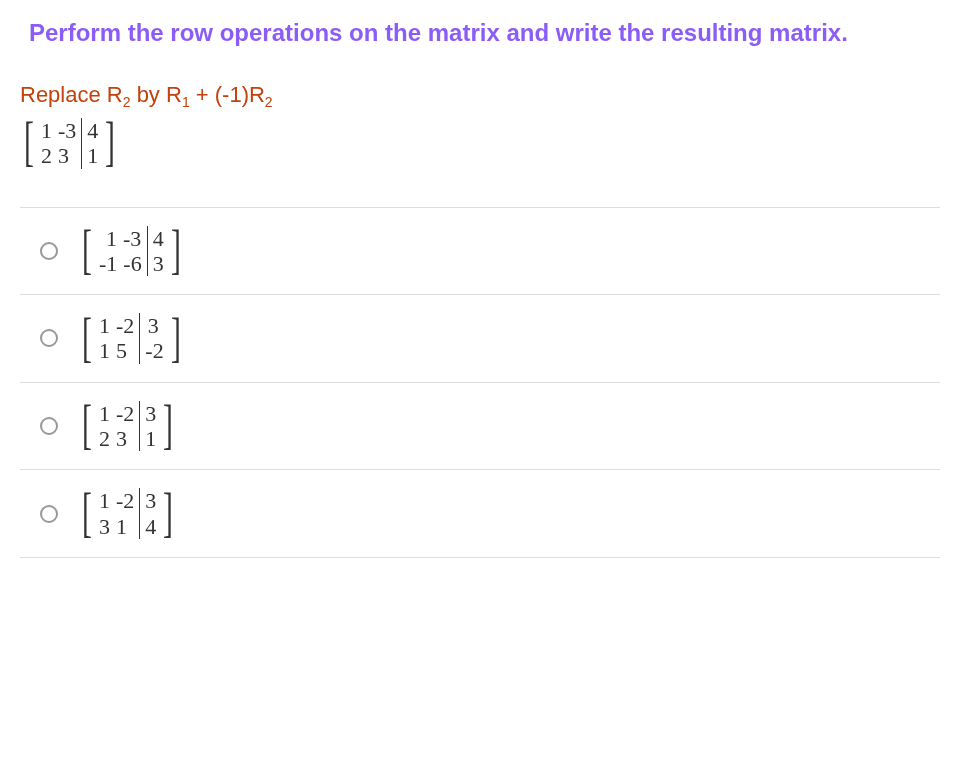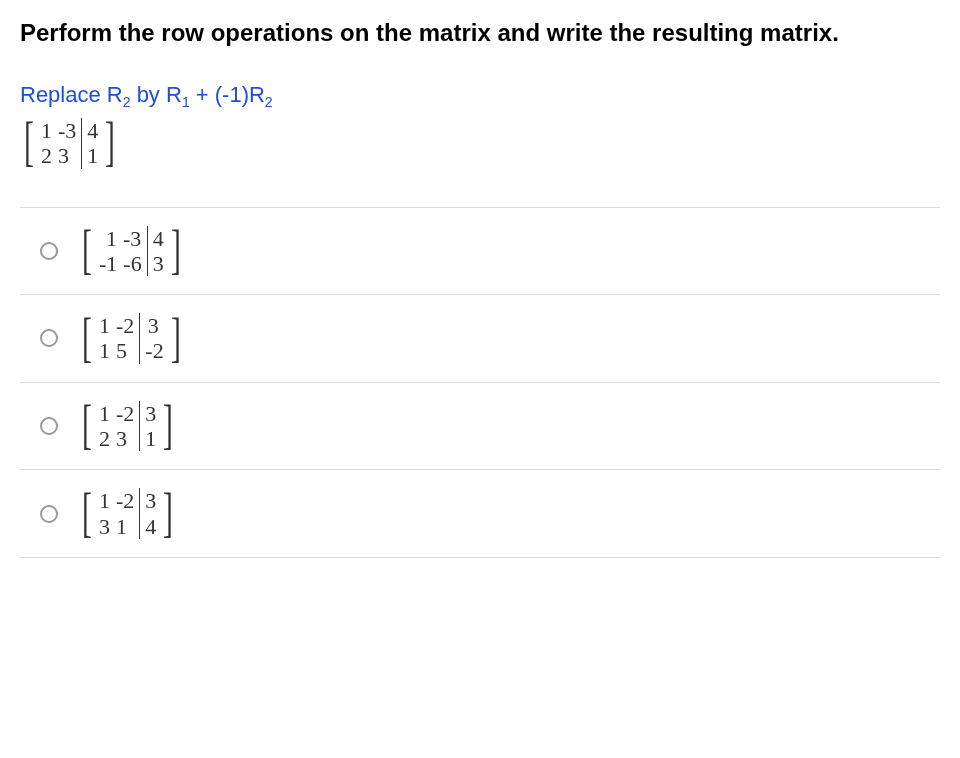--- a/index.html
+++ b/index.html
@@ -10,27 +10,28 @@
     body {
       font-family: -apple-system, BlinkMacSystemFont, 'Segoe UI', Arial, sans-serif;
       background: #ffffff;
       padding: 16px 20px;
       width: 960px;
       color: #333;
     }
     .question-title {
       font-size: 24px;
       font-weight: 600;
-      color: #000000;
+      color: #8b5cf6;
       line-height: 1.4;
       margin-bottom: 32px;
+      margin-left: 9px;
     }
     .instruction {
       font-size: 22px;
-      color: #1d4ed8;
+      color: #c2410c;
       margin-bottom: 8px;
     }
     .instruction sub {
       font-size: 14px;
       vertical-align: sub;
     }
     .matrix-display {
       display: inline-flex;
       align-items: center;
       font-family: 'Times New Roman', serif;

